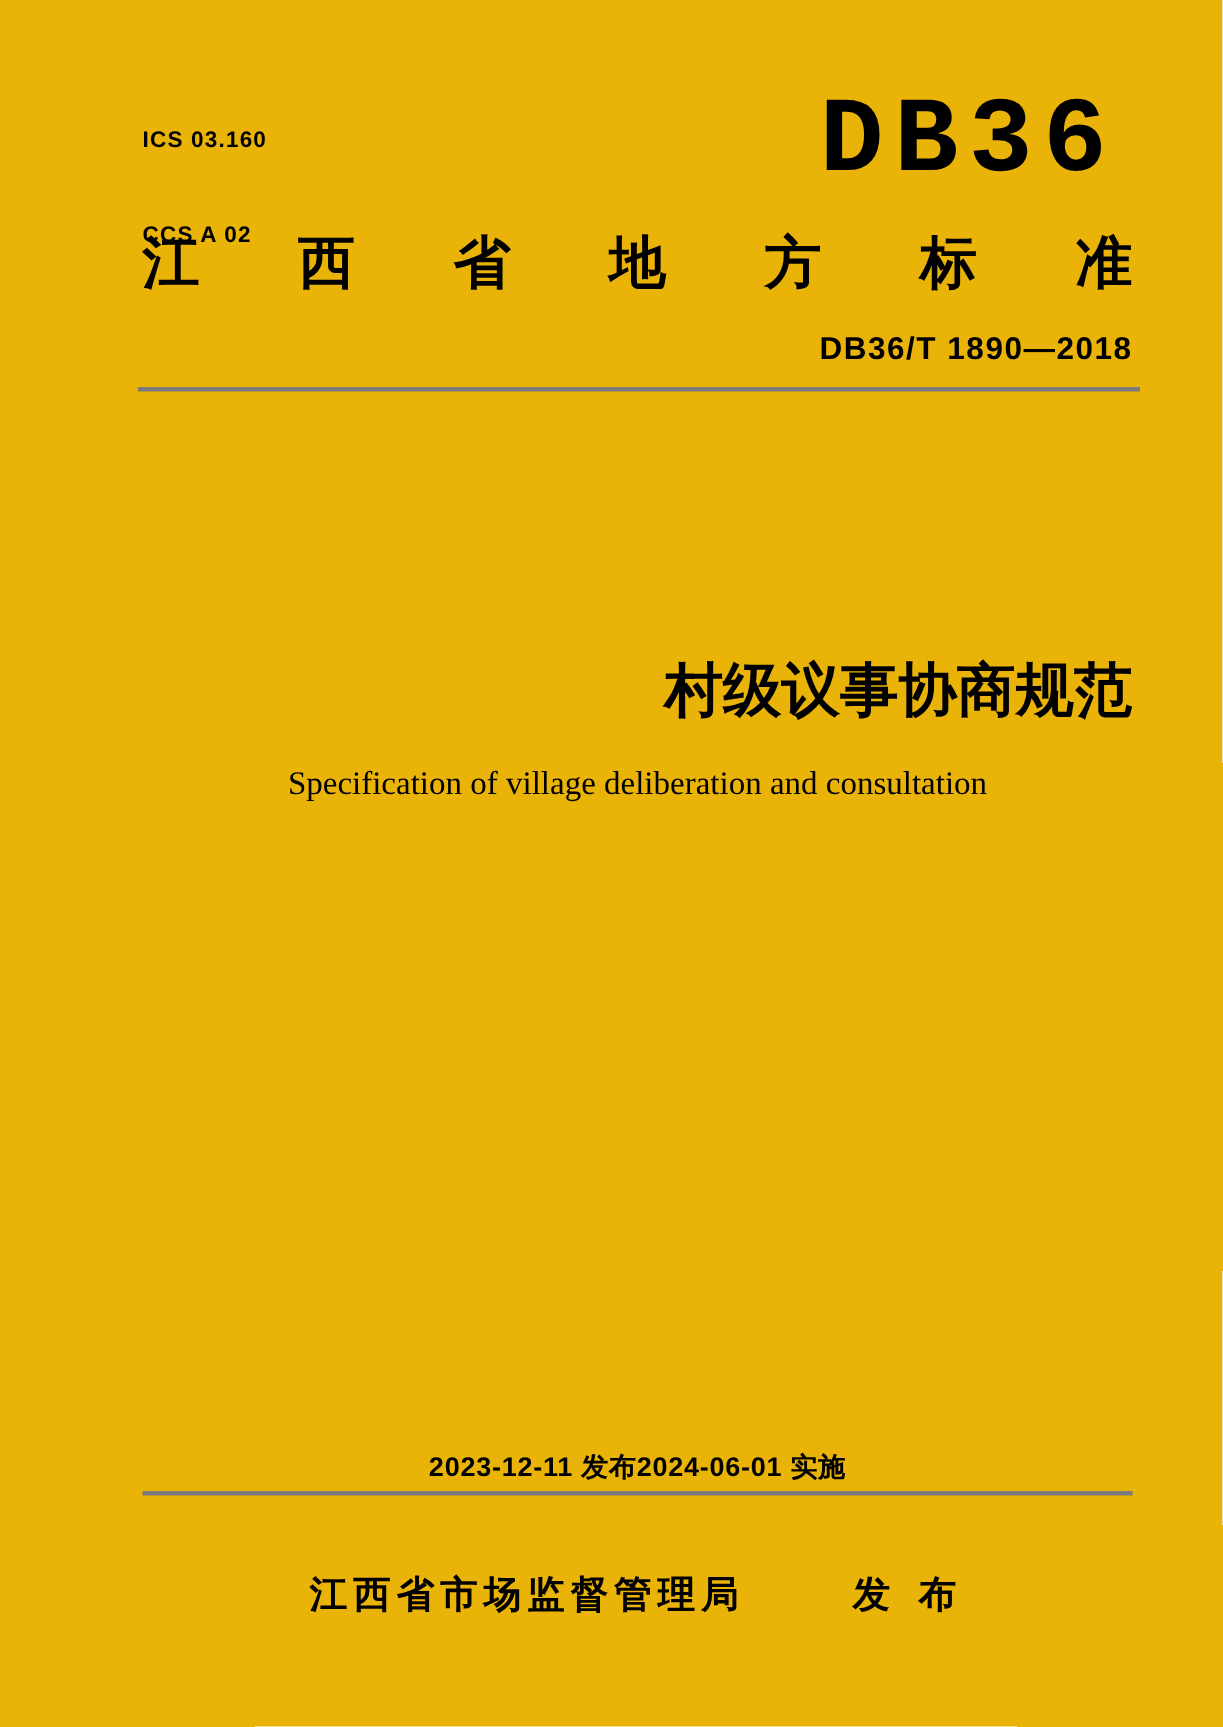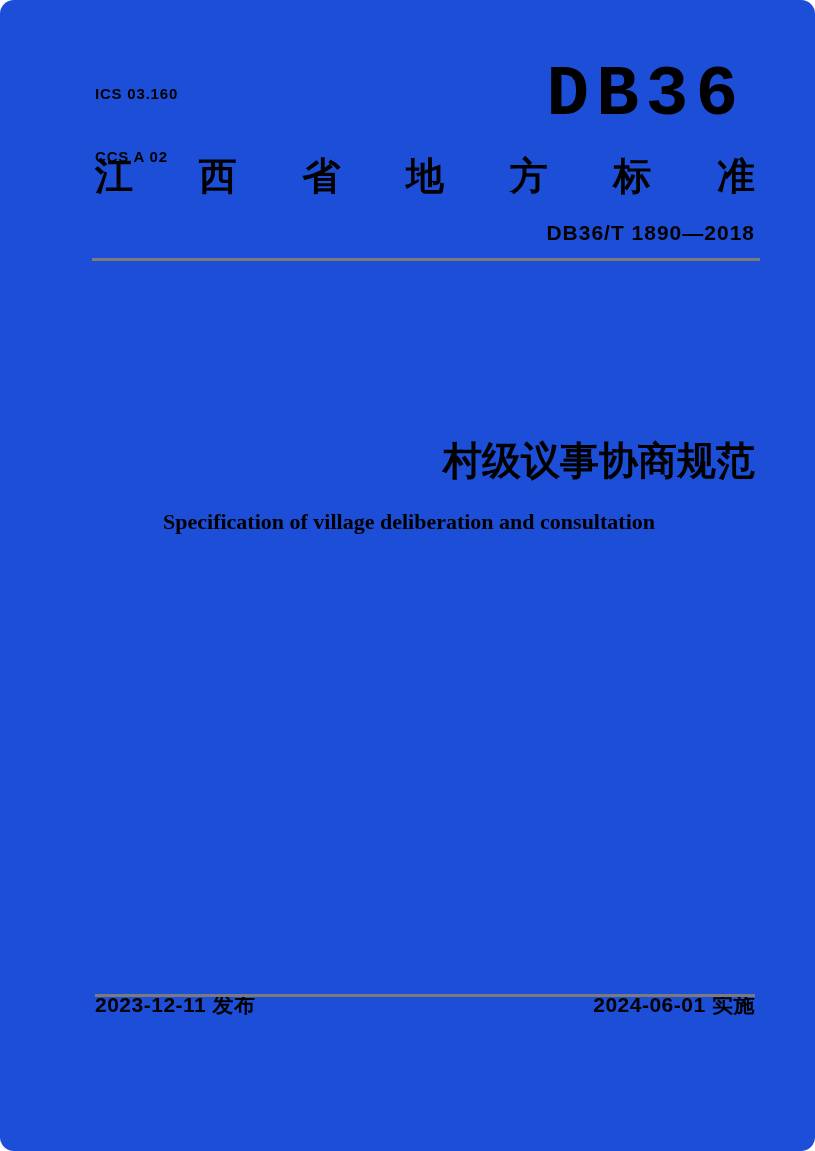--- a/index.html
+++ b/index.html
@@ -5,24 +5,23 @@
   * { margin: 0; padding: 0; box-sizing: border-box; }
   html, body { background: #ffffff; }
   body {
     font-family: "Liberation Sans", sans-serif;
     color: #000000;
   }
   .page {
     position: relative;
     width: 815px;
     height: 1151px;
-    background: #1d4ed8;
+    background: #eab308;
     overflow: hidden;
     margin: 0 auto;
-    border-radius: 14px;
   }
   .ics-block {
     position: absolute;
     left: 95px;
     top: 41px;
     font-size: 15px;
     font-weight: 600;
     letter-spacing: 0.8px;
     line-height: 21px;
     white-space: pre;
@@ -71,40 +70,39 @@
     left: 95px;
     width: 660px;
     top: 438px;
     text-align: right;
     font-size: 39px;
     font-weight: 700;
     line-height: 1.2;
   }
   .doc-title-en {
     position: absolute;
-    left: 79px;
+    left: 95px;
     width: 660px;
     top: 509px;
     text-align: center;
     font-family: "Liberation Serif", serif;
-    font-weight: 700;
+    font-weight: 400;
     font-size: 22px;
     line-height: 1.2;
   }
   .dates-row {
     position: absolute;
     left: 95px;
     width: 660px;
     top: 966px;
     display: flex;
-    justify-content: space-between;
-    font-size: 21px;
+    justify-content: center;
+    font-size: 18px;
     font-weight: 600;
     letter-spacing: 0.5px;
-    margin-top: 25px;
   }
   .rule-bottom {
     left: 95px;
     width: 660px;
     top: 994px;
   }
   .publisher-row {
     position: absolute;
     left: 95px;
     width: 660px;
@@ -149,14 +147,18 @@
 
   <div class="doc-title-en">Specification of village deliberation and consultation</div>
 
   <div class="dates-row">
     <span>2023-12-11 发布</span>
     <span>2024-06-01 实施</span>
   </div>
 
   <div class="rule rule-bottom"></div>
 
+  <div class="publisher-row">
+    <span class="publisher-name">江西省市场监督管理局</span>
+    <span class="publish-label">发 布</span>
+  </div>
 
 </div>
 
 </body></html>

